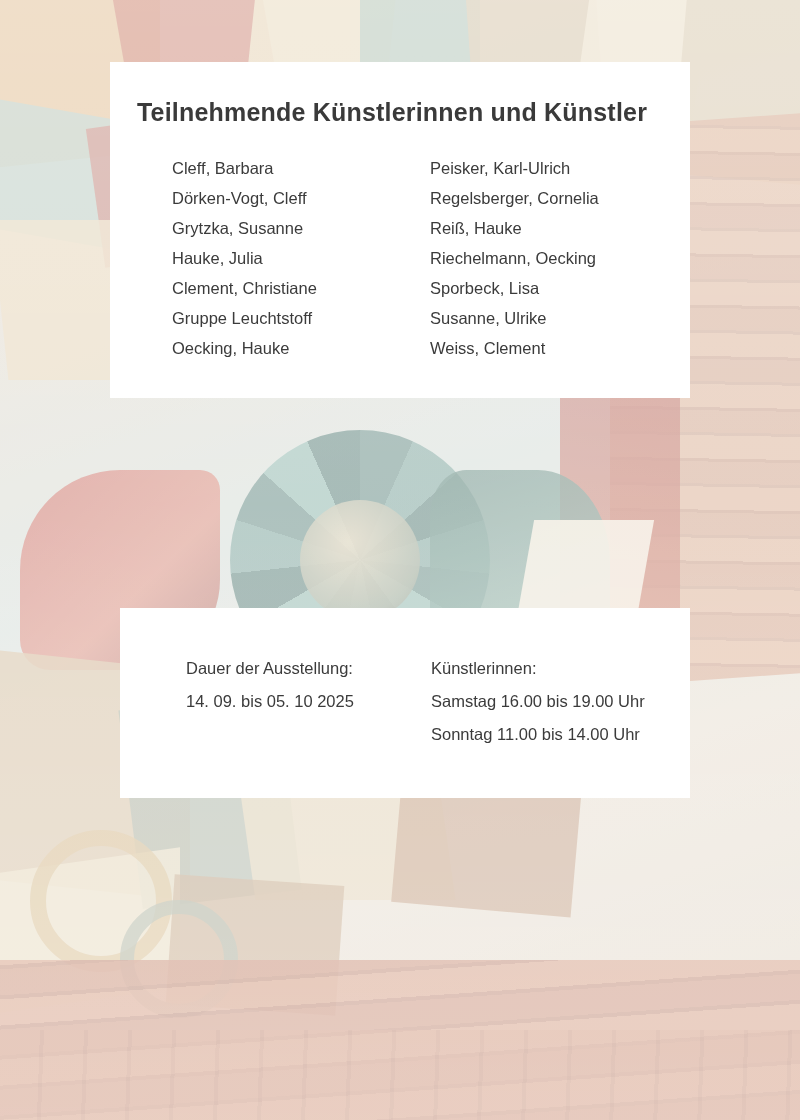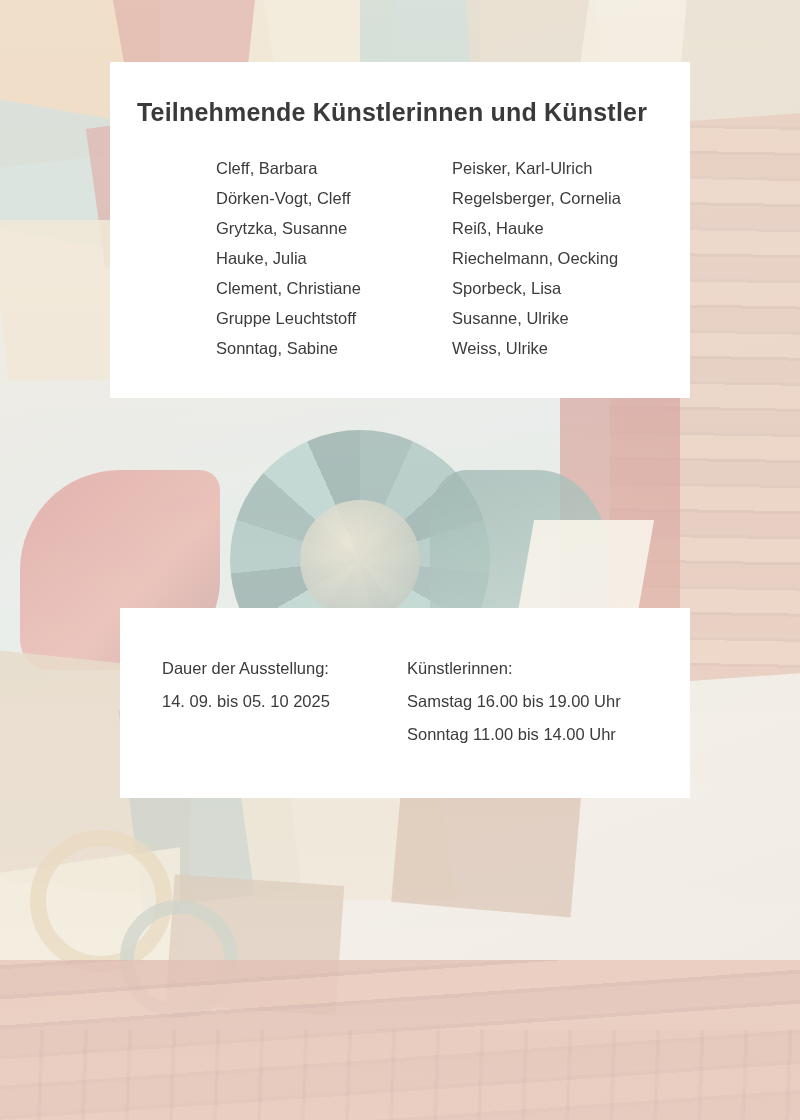--- a/index.html
+++ b/index.html
@@ -213,21 +213,20 @@
     font-weight: 600;
     letter-spacing: .2px;
     color: #3a3a3a;
     margin: 36px 16px 26px 0;
   }
 
   .artist-columns {
     display: flex;
     padding: 0 0 0 62px;
     gap: 0;
-    margin-left: 44px;
   }
   .artist-col {
     display: flex;
     flex-direction: column;
   }
   .artist-col.col-left { width: 258px; }
   .artist-col.col-right { width: 260px; }
   .artist-name {
     font-size: 16.5px;
     line-height: 30px;
@@ -242,20 +241,21 @@
     gap: 0;
   }
   .info-col-left { width: 245px; }
   .info-col-right { width: 280px; }
   .info-line {
     font-size: 16.5px;
     line-height: 33px;
     color: #3b3b3b;
     font-weight: 500;
     white-space: nowrap;
+    margin-left: 24px;
   }
 </style>
 </head>
 <body>
 
 <div class="poster">
 
   <div class="bg">
     <div class="bg-base"></div>
 
@@ -299,30 +299,30 @@
     <div class="poster-title">Teilnehmende Künstlerinnen und Künstler</div>
 
     <div class="artist-columns">
       <div class="artist-col col-left">
         <div class="artist-name">Cleff, Barbara</div>
         <div class="artist-name">Dörken-Vogt, Cleff</div>
         <div class="artist-name">Grytzka, Susanne</div>
         <div class="artist-name">Hauke, Julia</div>
         <div class="artist-name">Clement, Christiane</div>
         <div class="artist-name">Gruppe Leuchtstoff</div>
-        <div class="artist-name">Sonntag, Sabine</div>
+        <div class="artist-name">Oecking, Hauke</div>
       </div>
       <div class="artist-col col-right">
         <div class="artist-name">Peisker, Karl-Ulrich</div>
         <div class="artist-name">Regelsberger, Cornelia</div>
         <div class="artist-name">Reiß, Hauke</div>
         <div class="artist-name">Riechelmann, Oecking</div>
         <div class="artist-name">Sporbeck, Lisa</div>
         <div class="artist-name">Susanne, Ulrike</div>
-        <div class="artist-name">Weiss, Ulrike</div>
+        <div class="artist-name">Weiss, Clement</div>
       </div>
     </div>
   </div>
 
   <div class="panel panel-info">
     <div class="info-grid">
       <div class="info-col-left">
         <div class="info-line">Dauer der Ausstellung:</div>
         <div class="info-line">14. 09. bis 05. 10 2025</div>
       </div>

